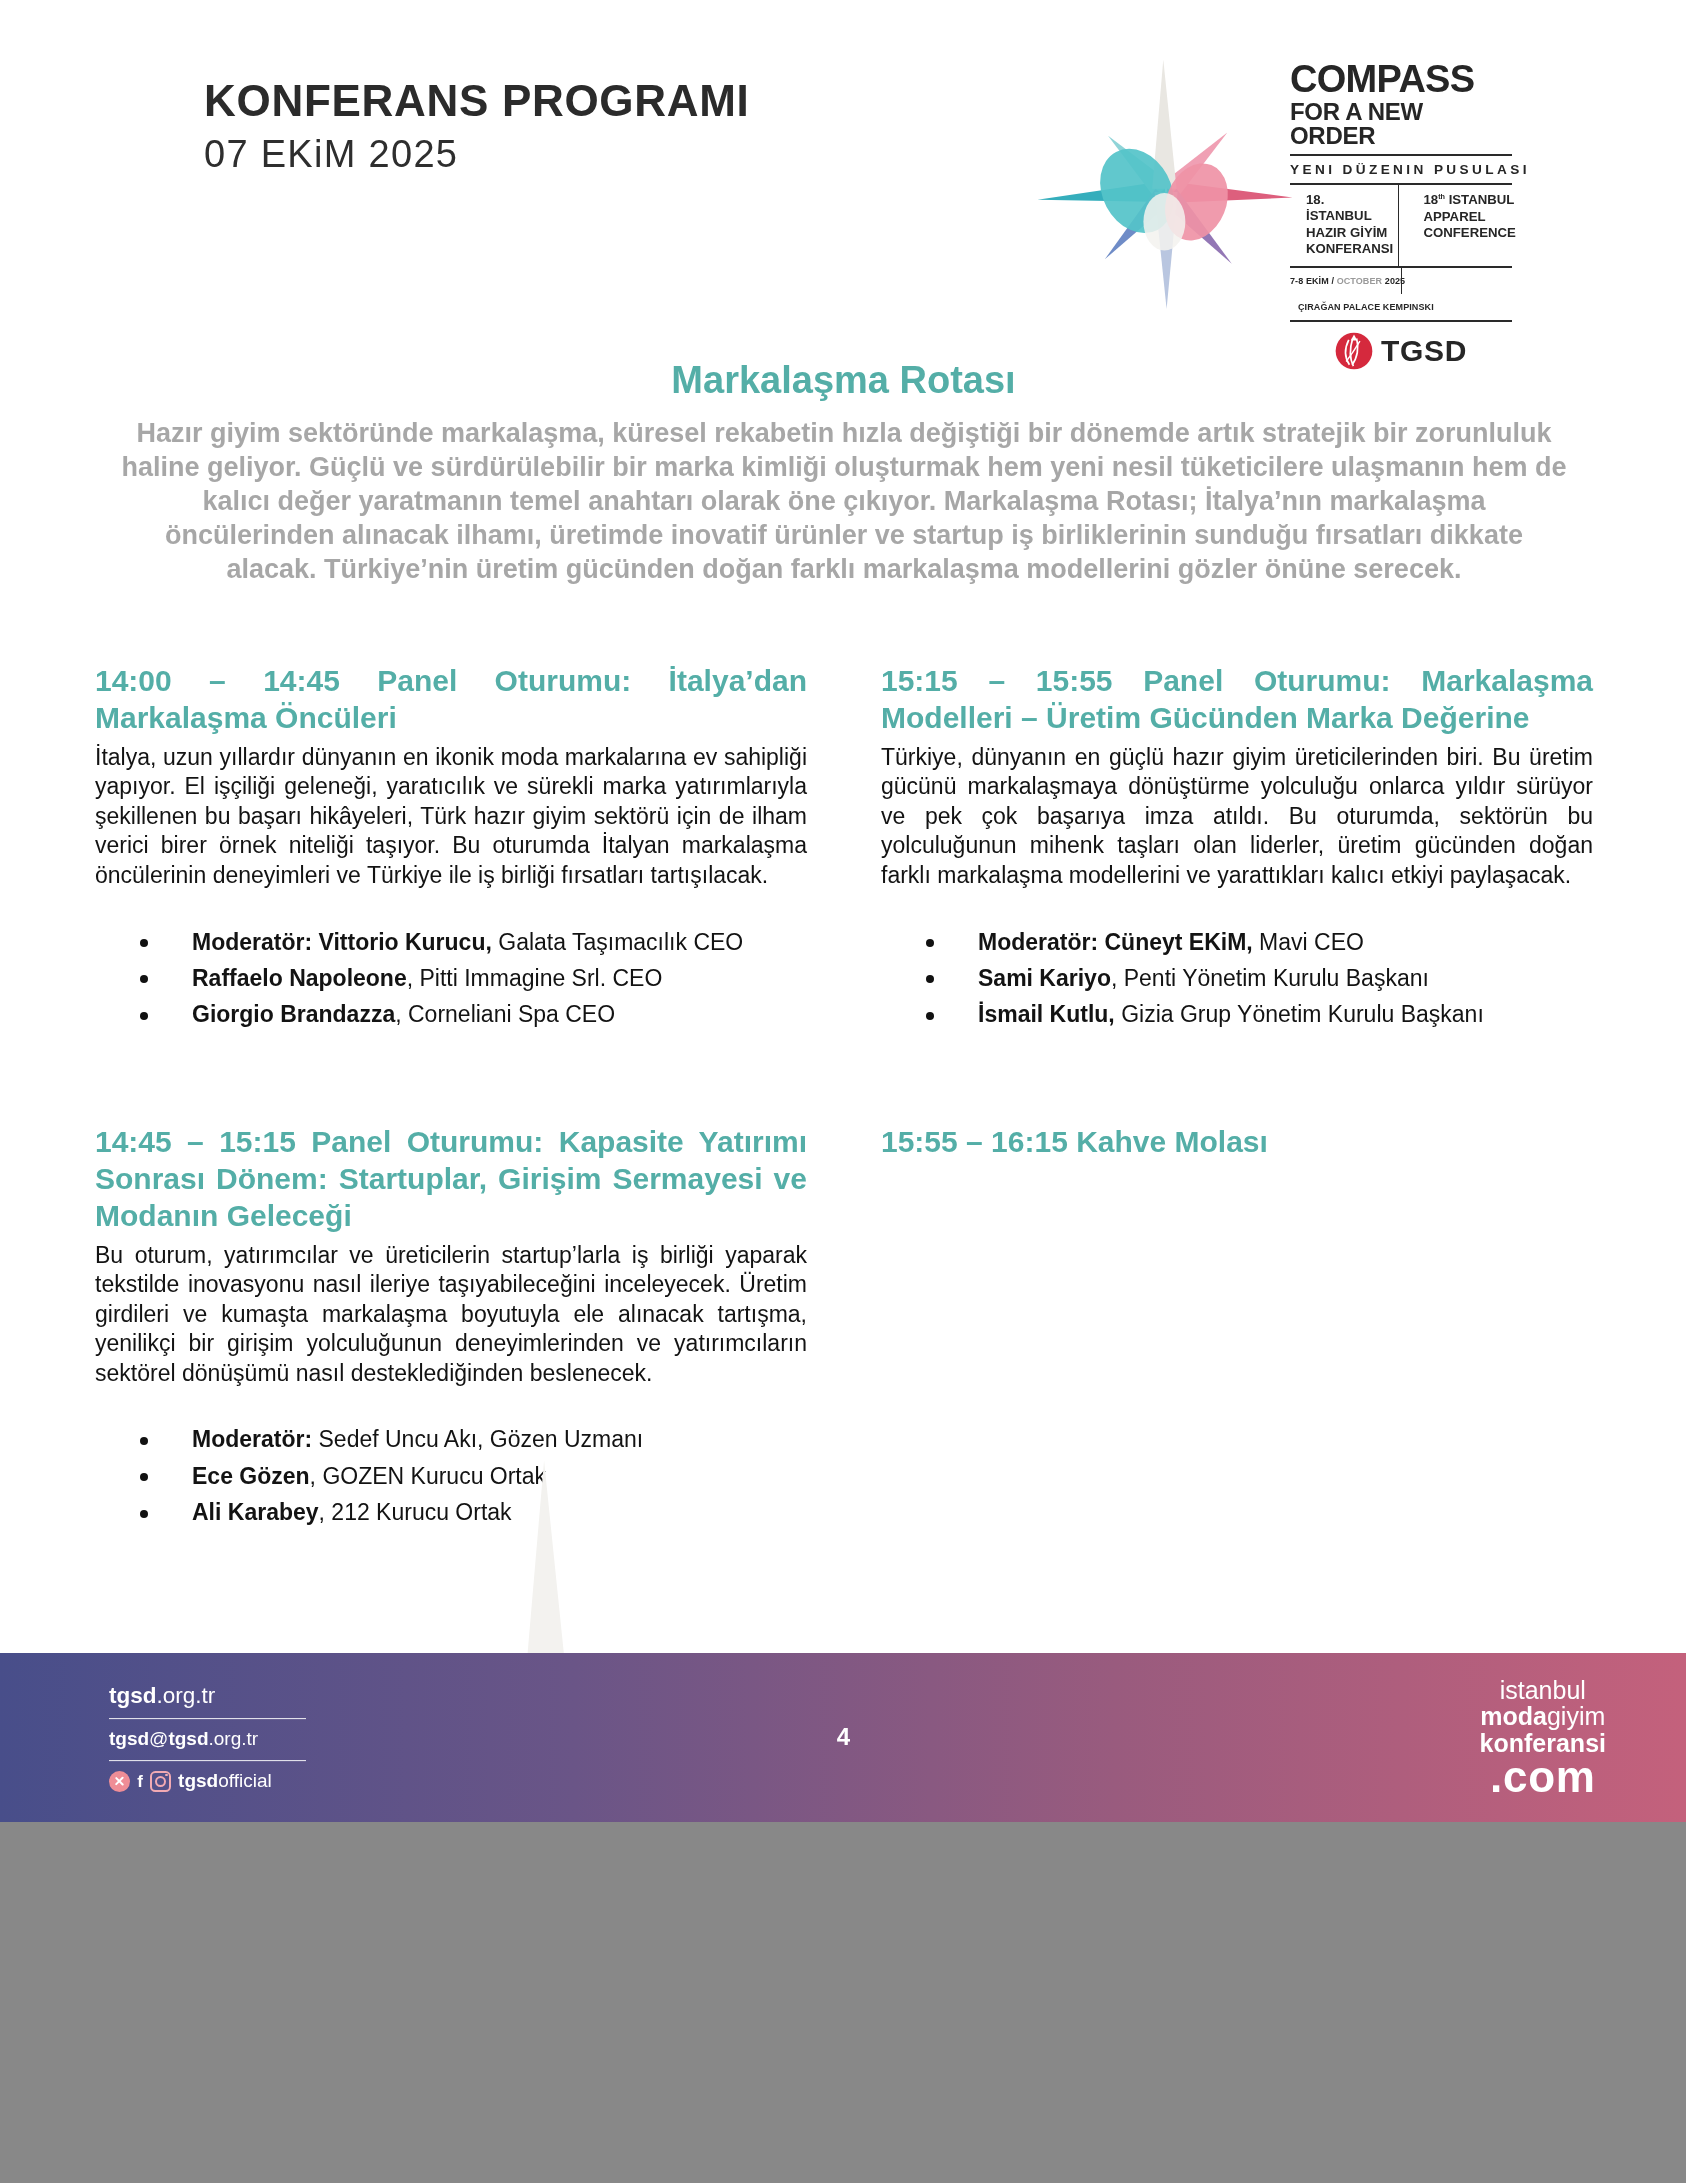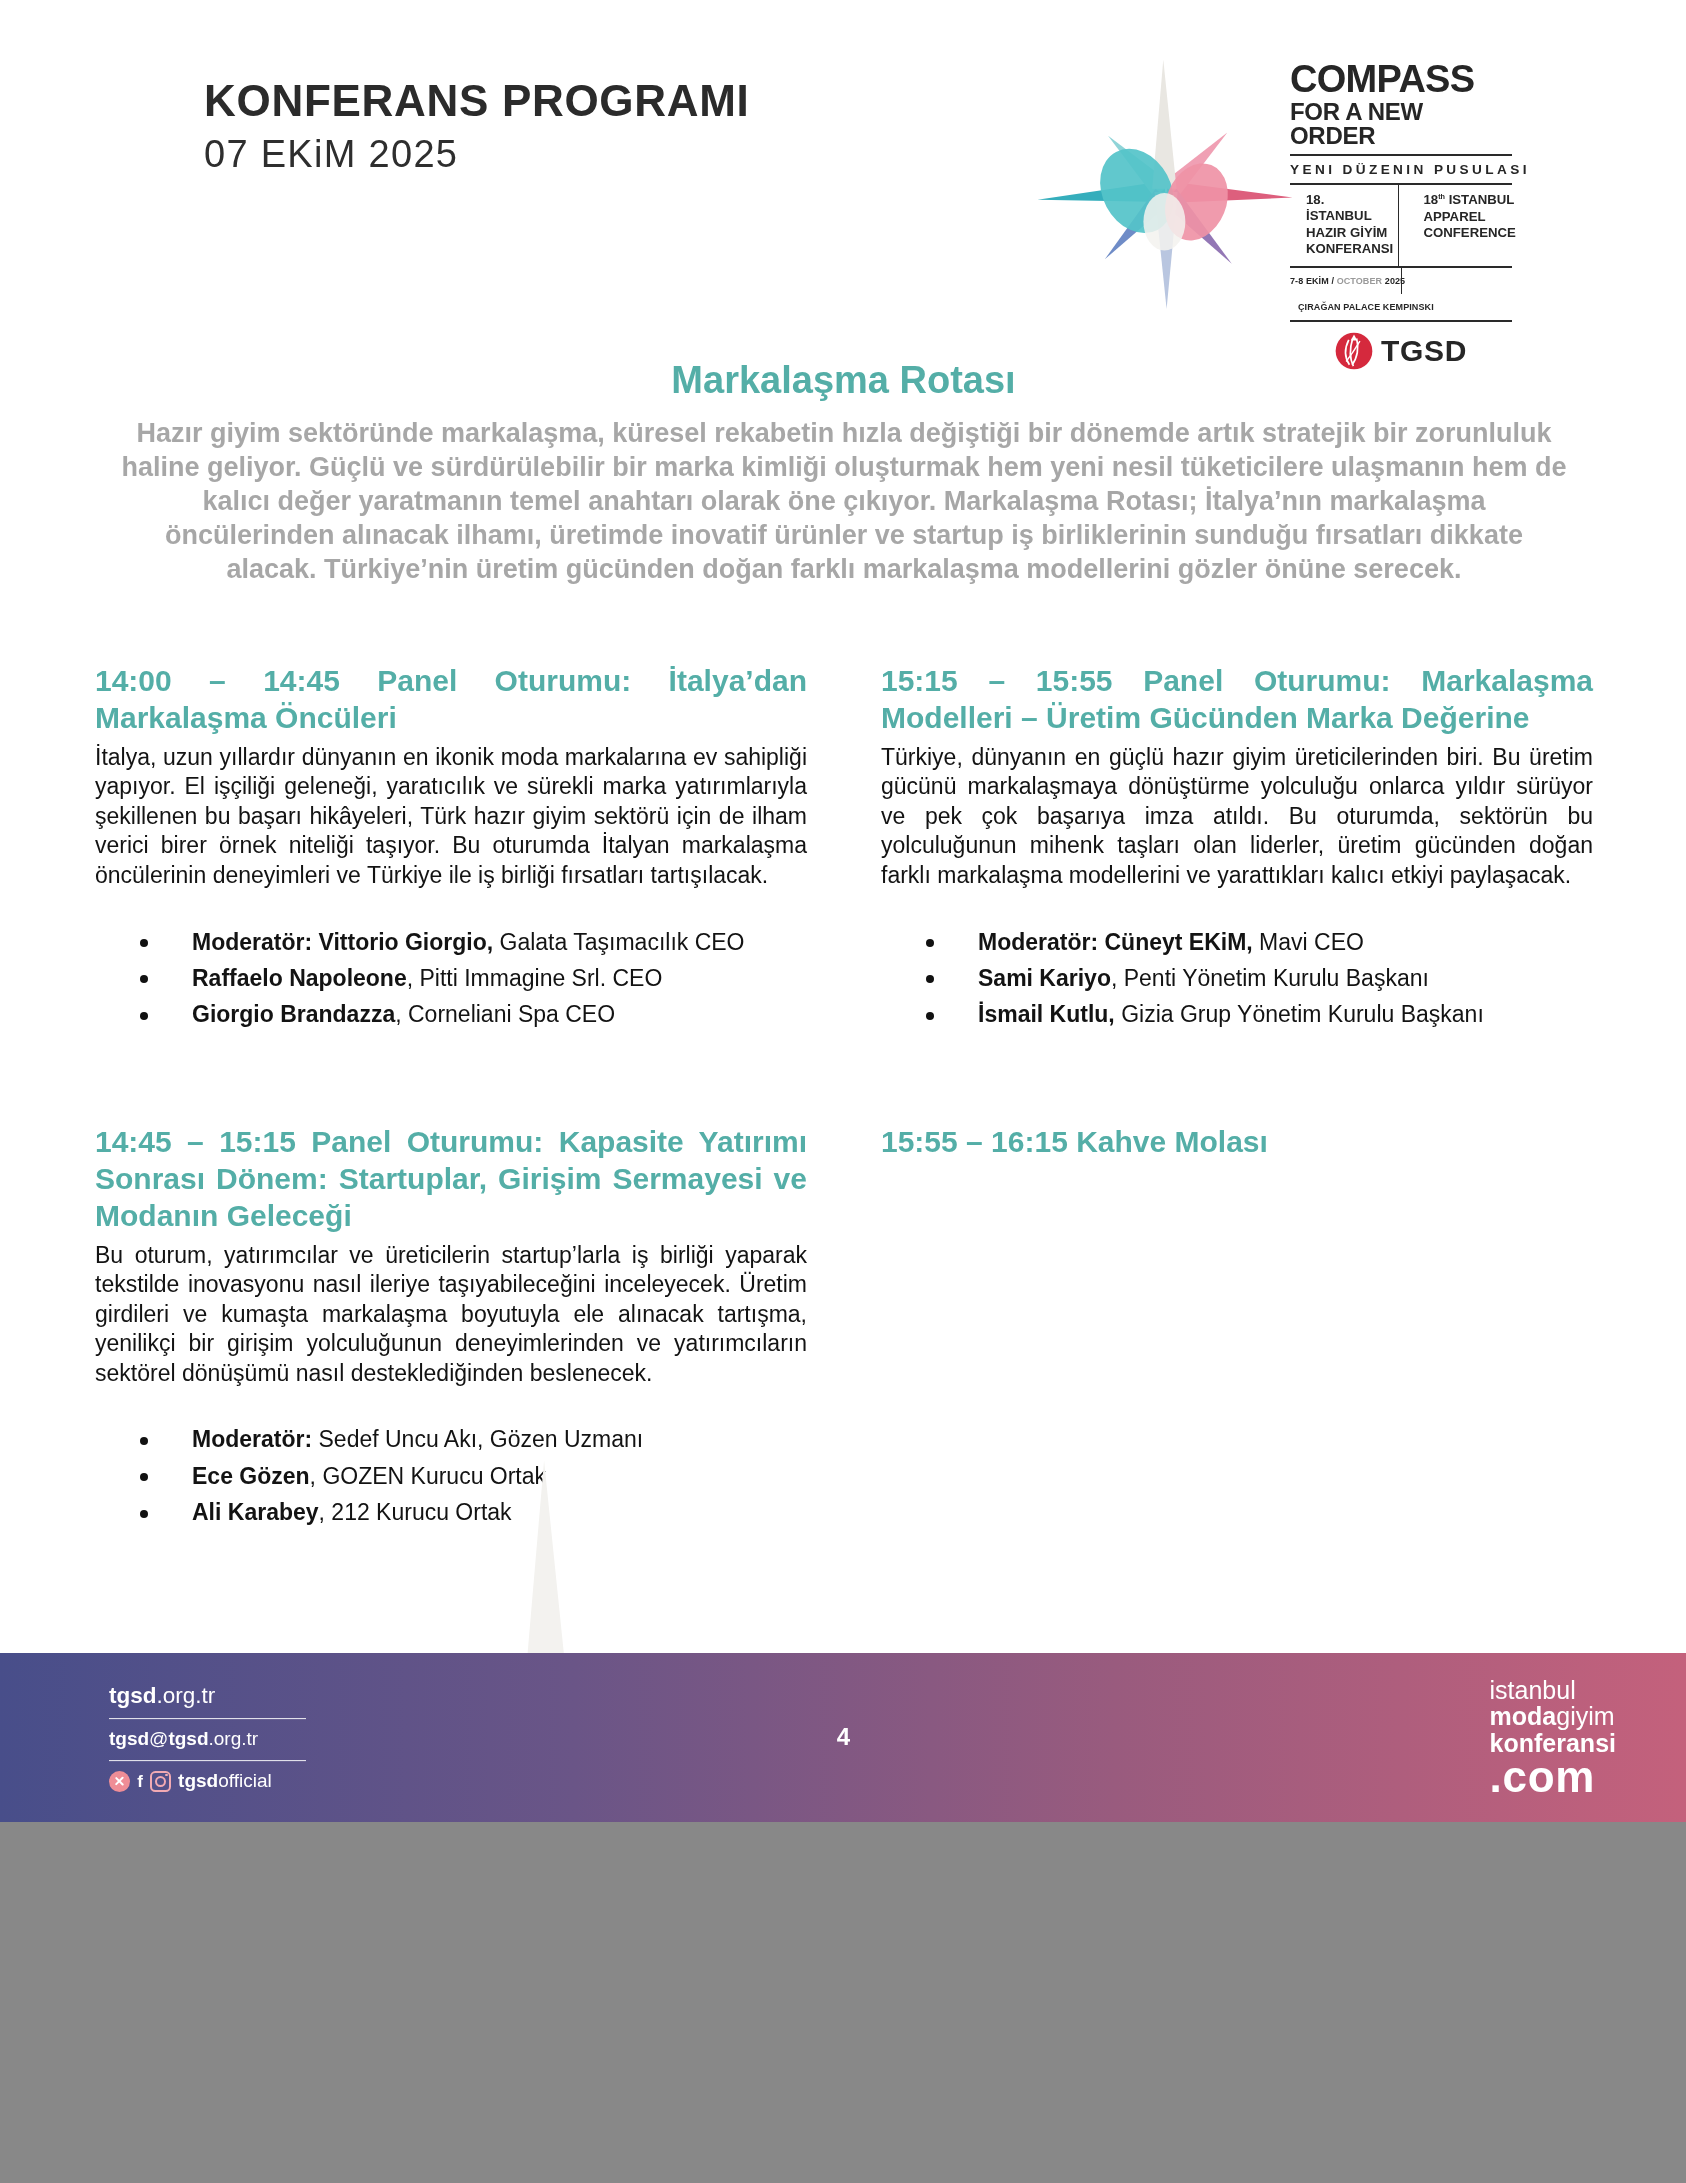--- a/index.html
+++ b/index.html
@@ -58,21 +58,21 @@
   .f-mail{font-size:19px;}
   .f-social{display:flex;align-items:center;gap:7.3px;font-size:19px;}
   .ic-x{position:relative;width:21px;height:21px;border-radius:50%;background:#ef8d96;flex:none;}
   .ic-x::before,.ic-x::after{content:'';position:absolute;left:5.3px;top:9.6px;width:10.6px;height:2.1px;background:#fff;border-radius:1.3px;}
   .ic-x::before{transform:rotate(45deg);} .ic-x::after{transform:rotate(-45deg);}
   .ic-f{font-size:17px;font-weight:700;color:#fff;line-height:1;}
   .ic-ig{position:relative;width:16.5px;height:16.5px;border:2px solid #f2aab3;border-radius:5.3px;flex:none;}
   .ic-ig::before{content:'';position:absolute;inset:2.6px;border:2px solid #f2aab3;border-radius:50%;}
   .ic-ig::after{content:'';position:absolute;top:0.7px;right:0.7px;width:2.6px;height:2.6px;background:#f2aab3;border-radius:50%;}
   .f-page{position:absolute;left:50%;top:70px;transform:translateX(-50%);font-size:24px;font-weight:700;}
-  .f-right{position:absolute;right:71px;top:50%;transform:translateY(-50%);text-align:left;line-height:1.06;}
+  .f-right{position:absolute;right:81px;top:50%;transform:translateY(-50%);text-align:center;line-height:1.06;}
   .fr-light{font-size:25px;font-weight:400;}
   .fr-mixed{font-size:25px;font-weight:400;}
   .fr-mixed b,.fr-bold{font-weight:700;}
   .fr-bold{font-size:25px;}
   .fr-com{font-size:44px;font-weight:700;line-height:.95;letter-spacing:0.7px;}
 </style>
 </head>
 <body>
 
 <div class="page">
@@ -126,21 +126,21 @@
 
   <div class="doc-title">Markalaşma Rotası</div>
   <div class="intro-par">Hazır giyim sektöründe markalaşma, küresel rekabetin hızla değiştiği bir dönemde artık stratejik bir zorunluluk haline geliyor. Güçlü ve sürdürülebilir bir marka kimliği oluşturmak hem yeni nesil tüketicilere ulaşmanın hem de kalıcı değer yaratmanın temel anahtarı olarak öne çıkıyor. Markalaşma Rotası; İtalya’nın markalaşma öncülerinden alınacak ilhamı, üretimde inovatif ürünler ve startup iş birliklerinin sunduğu fırsatları dikkate alacak.  Türkiye’nin üretim gücünden doğan farklı markalaşma modellerini gözler önüne serecek.</div>
 
   <div class="content">
     <div class="col">
         <section class="session">
           <h3 class="session-heading">14:00 – 14:45 Panel Oturumu: İtalya’dan Markalaşma Öncüleri</h3>
           <p class="session-desc">İtalya, uzun yıllardır dünyanın en ikonik moda markalarına ev sahipliği yapıyor. El işçiliği geleneği, yaratıcılık ve sürekli marka yatırımlarıyla şekillenen bu başarı hikâyeleri, Türk hazır giyim sektörü için de ilham verici birer örnek niteliği taşıyor. Bu oturumda İtalyan markalaşma öncülerinin deneyimleri ve Türkiye ile iş birliği fırsatları tartışılacak.</p>
           <ul class="speakers">
-            <li><strong>Moderatör: Vittorio Giorgio,</strong><span> Galata Taşımacılık CEO</span></li>
+            <li><strong>Moderatör: Vittorio Kurucu,</strong><span> Galata Taşımacılık CEO</span></li>
             <li><strong>Raffaelo Napoleone</strong><span>, Pitti Immagine Srl. CEO</span></li>
             <li><strong>Giorgio Brandazza</strong><span>, Corneliani Spa CEO</span></li>
           </ul>
         </section>
         <section class="session">
           <h3 class="session-heading">14:45 – 15:15 Panel Oturumu: Kapasite Yatırımı Sonrası Dönem: Startuplar, Girişim Sermayesi ve Modanın Geleceği</h3>
           <p class="session-desc">Bu oturum, yatırımcılar ve üreticilerin startup’larla iş birliği yaparak tekstilde inovasyonu nasıl ileriye taşıyabileceğini inceleyecek. Üretim girdileri ve kumaşta markalaşma boyutuyla ele alınacak tartışma, yenilikçi bir girişim yolculuğunun deneyimlerinden ve yatırımcıların sektörel dönüşümü nasıl desteklediğinden beslenecek.</p>
           <ul class="speakers">
             <li><strong>Moderatör:</strong><span> Sedef Uncu Akı, Gözen Uzmanı</span></li>
             <li><strong>Ece Gözen</strong><span>, GOZEN Kurucu Ortak</span></li>

